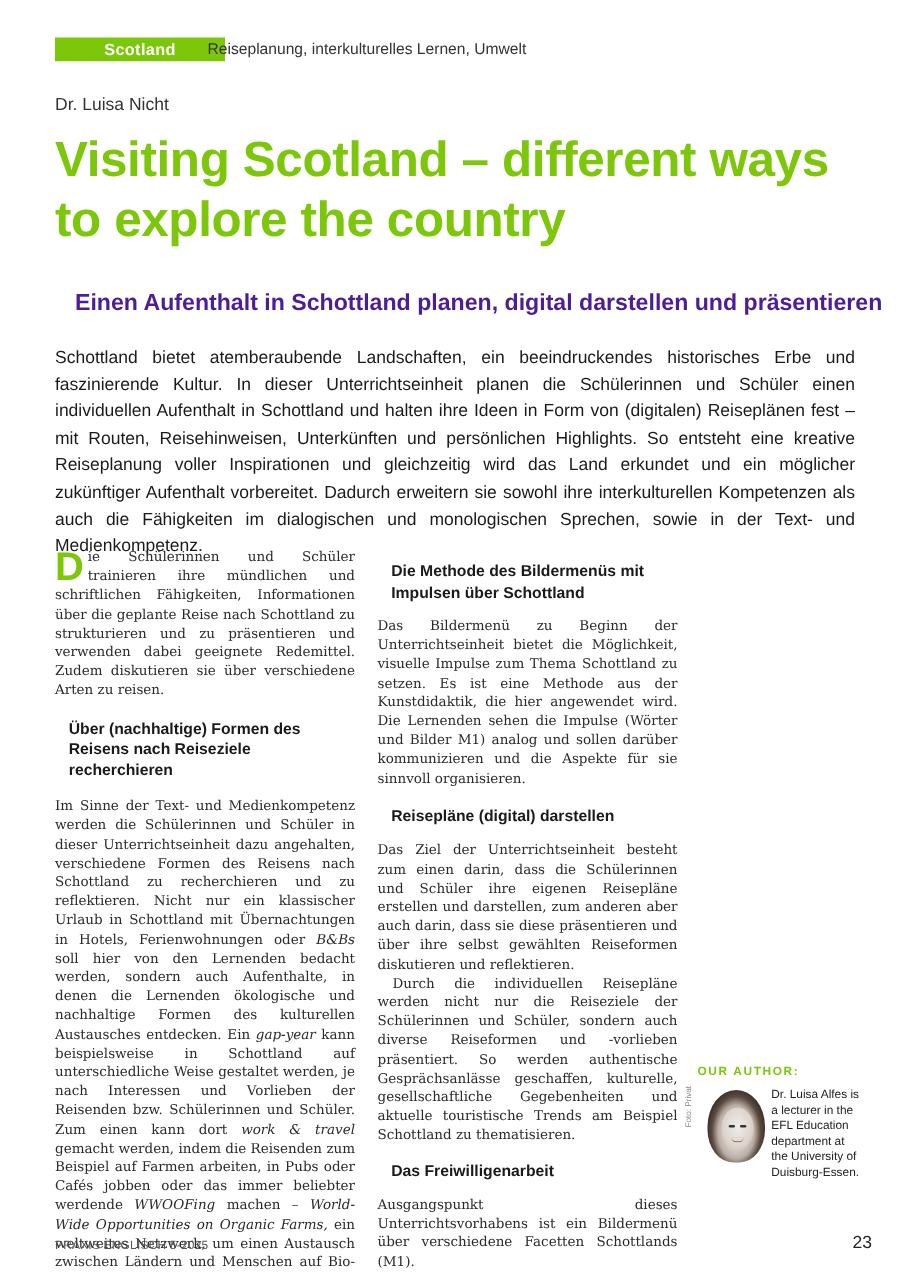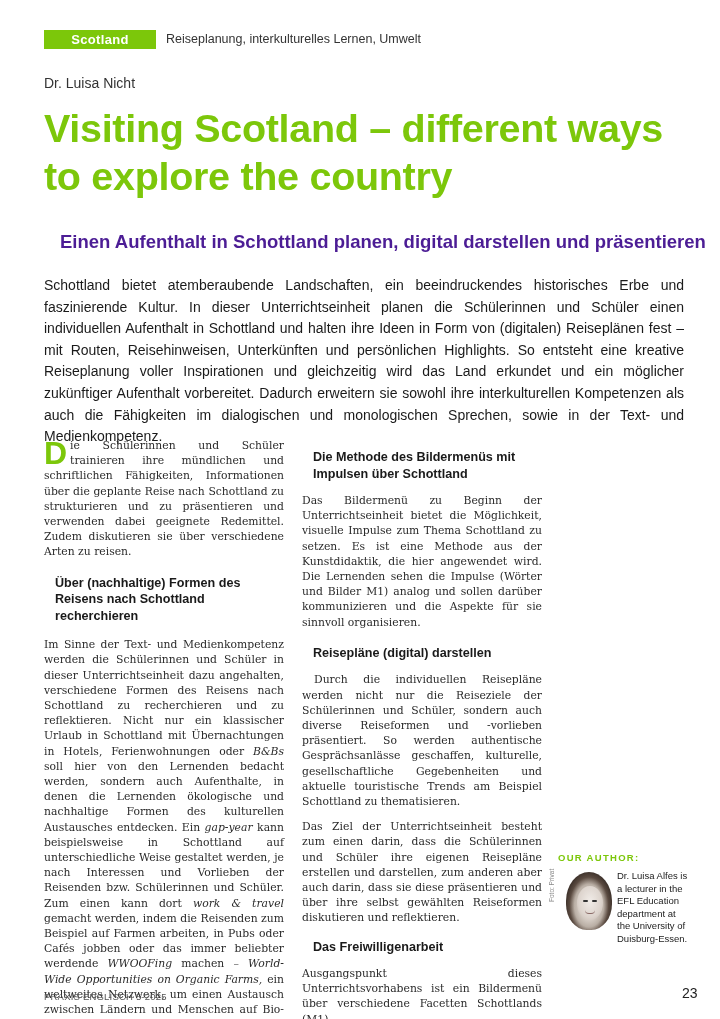--- a/index.html
+++ b/index.html
@@ -1,21 +1,21 @@
 <!DOCTYPE html>
 <html><head>
 <meta charset="utf-8">
 <style>
   html, body { margin: 0; padding: 0; background: #ffffff; }
   body { width: 720px; height: 1019px; position: relative; overflow: hidden; color: #222; }
   .sans { font-family: "Liberation Sans", "DejaVu Sans", sans-serif; }
   .serif { font-family: "DejaVu Serif", "Liberation Serif", serif; }
 
   .tag {
-    position: absolute; left: 44px; top: 30px; width: 112px; height: 19px;
+    position: absolute; left: 44px; top: 30px; width: 136px; height: 19px;
     background: #7cc70a; color: #fff; font-weight: bold; font-size: 13px;
     line-height: 19px; text-align: center; letter-spacing: 0.3px;
   }
   .keywords { position: absolute; left: 166px; top: 31px; font-size: 12.5px; color: #333; line-height: 17px; text-align: center; }
   .author-line { position: absolute; left: 44px; top: 75px; font-size: 14px; color: #333; }
 
   h1.title {
     position: absolute; left: 44px; top: 104px; margin: 0; width: 640px;
     color: #7cc70a; font-size: 39.5px; font-weight: bold; line-height: 48px; letter-spacing: -0.3px;
   }
@@ -73,30 +73,30 @@
 
 <h1 class="title sans">Visiting Scotland – different ways to explore the country</h1>
 <h2 class="subtitle sans">Einen Aufenthalt in Schottland planen, digital darstellen und präsentieren</h2>
 
 <p class="lead sans">Schottland bietet atemberaubende Landschaften, ein beeindruckendes historisches Erbe und faszinierende Kultur. In dieser Unterrichtseinheit planen die Schülerinnen und Schüler einen individuellen Aufenthalt in Schottland und halten ihre Ideen in Form von (digitalen) Reiseplänen fest – mit Routen, Reisehinweisen, Unterkünften und persönlichen Highlights. So entsteht eine kreative Reiseplanung voller Inspirationen und gleichzeitig wird das Land erkundet und ein möglicher zukünftiger Aufenthalt vorbereitet. Dadurch erweitern sie sowohl ihre interkulturellen Kompetenzen als auch die Fähigkeiten im dialogischen und monologischen Sprechen, sowie in der Text- und Medienkompetenz.</p>
 
 <div class="col col1">
   <p class="serif">
     <span class="dropcap sans">D</span><span>ie Schülerinnen und Schüler trainieren ihre mündlichen und schriftlichen Fähigkeiten, Informationen über die geplante Reise nach Schottland zu strukturieren und zu präsentieren und verwenden dabei geeignete Redemittel. Zudem diskutieren sie über verschiedene Arten zu reisen.</span>
   </p>
-  <h3 class="sans" style="margin-top:15px;">Über (nachhaltige) Formen des Reisens nach Schottland recherchieren</h3>
+  <h3 class="sans" style="margin-top:15px;">Über (nachhaltige) Formen des Reisens nach Reiseziele recherchieren</h3>
   <p class="serif" style="margin-top:13px;"><span>Im Sinne der Text- und Medienkompetenz werden die Schülerinnen und Schüler in dieser Unterrichtseinheit dazu angehalten, verschiedene Formen des Reisens nach Schottland zu recherchieren und zu reflektieren. Nicht nur ein klassischer Urlaub in Schottland mit Übernachtungen in Hotels, Ferienwohnungen oder </span><em>B&amp;Bs</em><span> soll hier von den Lernenden bedacht werden, sondern auch Aufenthalte, in denen die Lernenden ökologische und nachhaltige Formen des kulturellen Austausches entdecken. Ein </span><em>gap-year</em><span> kann beispielsweise in Schottland auf unterschiedliche Weise gestaltet werden, je nach Interessen und Vorlieben der Reisenden bzw. Schülerinnen und Schüler. Zum einen kann dort </span><em>work &amp; travel</em><span> gemacht werden, indem die Reisenden zum Beispiel auf Farmen arbeiten, in Pubs oder Cafés jobben oder das immer beliebter werdende </span><em>WWOOFing</em><span> machen </span><em>– World-Wide Opportunities on Organic Farms,</em><span> ein weltweites Netzwerk, um einen Austausch zwischen Ländern und Menschen auf Bio-Bauernhöfen zu ermöglichen. Auch ein </span><em>Au-Pair</em><span>-Aufenthalt ist in Schottland möglich, sowie Freiwilligenarbeit in Nationalparks oder Naturschutzprojekten, zum Beispiel beim National Trust for Scotland.</span></p>
 </div>
 
 <div class="col col2">
   <h3 class="sans">Die Methode des Bildermenüs mit Impulsen über Schottland</h3>
   <p class="serif" style="margin-top:6px;">Das Bildermenü zu Beginn der Unterrichtseinheit bietet die Möglichkeit, visuelle Impulse zum Thema Schottland zu setzen. Es ist eine Methode aus der Kunstdidaktik, die hier angewendet wird. Die Lernenden sehen die Impulse (Wörter und Bilder M1) analog und sollen darüber kommunizieren und die Aspekte für sie sinnvoll organisieren.</p>
   <h3 class="sans" style="margin-top:15px;">Reisepläne (digital) darstellen</h3>
+  <p class="serif" style="margin-top:10px;">Das Ziel der Unterrichtseinheit besteht zum einen darin, dass die Schülerinnen und Schüler ihre eigenen Reisepläne erstellen und darstellen, zum anderen aber auch darin, dass sie diese präsentieren und über ihre selbst gewählten Reiseformen diskutieren und reflektieren.</p>
   <p class="serif indent">Durch die individuellen Reisepläne werden nicht nur die Reiseziele der Schülerinnen und Schüler, sondern auch diverse Reiseformen und -vorlieben präsentiert. So werden authentische Gesprächsanlässe geschaffen, kulturelle, gesellschaftliche Gegebenheiten und aktuelle touristische Trends am Beispiel Schottland zu thematisieren.</p>
-  <p class="serif" style="margin-top:10px;">Das Ziel der Unterrichtseinheit besteht zum einen darin, dass die Schülerinnen und Schüler ihre eigenen Reisepläne erstellen und darstellen, zum anderen aber auch darin, dass sie diese präsentieren und über ihre selbst gewählten Reiseformen diskutieren und reflektieren.</p>
   <h3 class="sans" style="margin-top:13px;">Das Freiwilligenarbeit</h3>
   <p class="serif" style="margin-top:10px;">Ausgangspunkt dieses Unterrichtsvorhabens ist ein Bildermenü über verschiedene Facetten Schottlands (M1).</p>
   <p class="serif indent">Dann werden die Lernenden dazu angehalten, eine individuelle Reise nach Schottland zu planen (M2&amp;3). Je nach Belieben kann die Aufgabe in Einzelarbeit, Partnerarbeit oder Kleingruppen</p>
 </div>
 
 <div class="sidebar sans">
   <div class="sb-label">OUR AUTHOR:</div>
 </div>
 <div class="photo-credit sans" style="top:902px;">Foto: Privat</div>
 <div class="photo">

